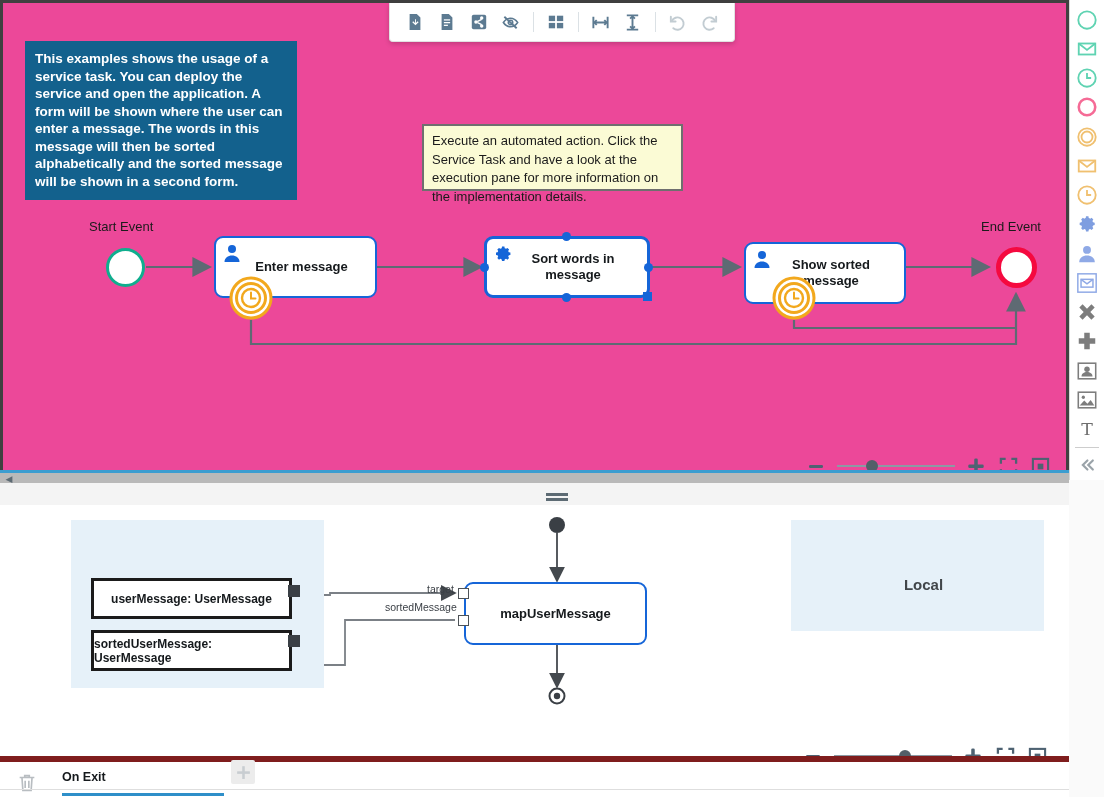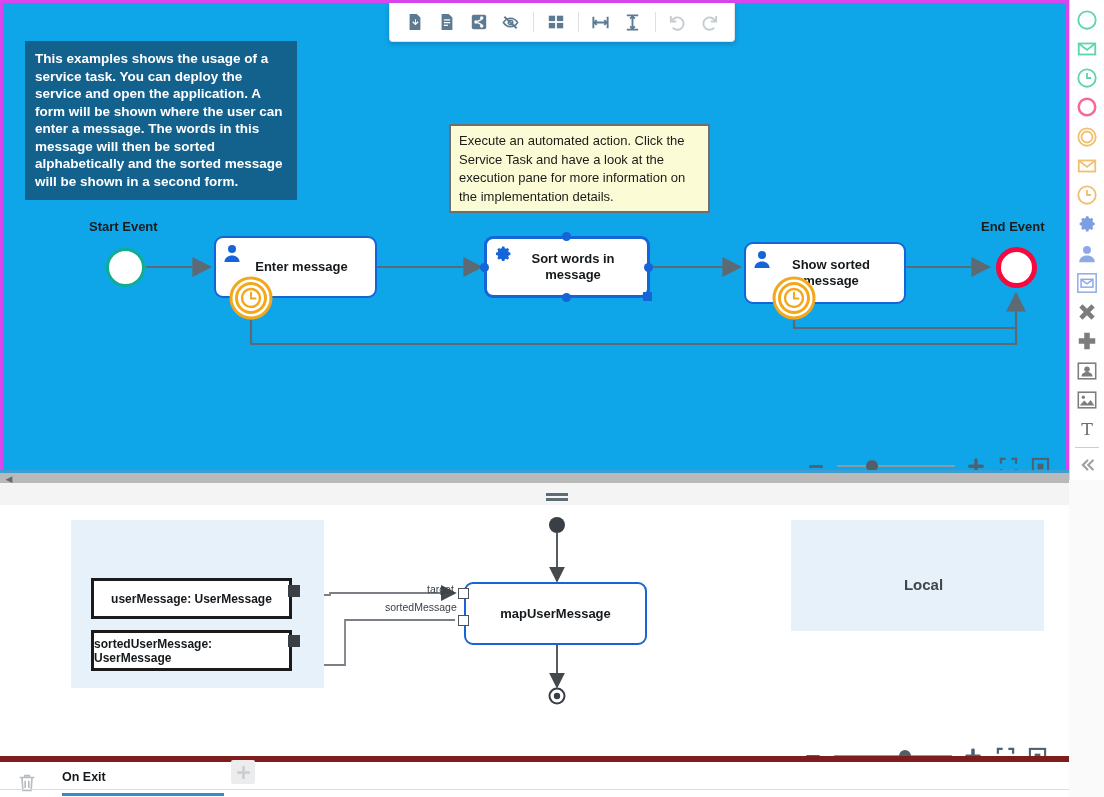--- a/index.html
+++ b/index.html
@@ -8,22 +8,22 @@
     width:1104px;height:797px;overflow:hidden;
     background:#ffffff;
     font-family:"Liberation Sans", sans-serif;
     -webkit-font-smoothing:antialiased;
   }
   #root{position:relative;width:1104px;height:797px;}
 
   
   .top-pane{
     position:absolute;left:0;top:0;width:1069px;height:473px;
-    background:#0ea5e9;
-    border:3px solid #d946ef;
+    background:#ec4899;
+    border:3px solid #404040;
     box-sizing:border-box;
   }
   .canvas-top{position:absolute;inset:0;overflow:hidden;}
 
   
   .toolbar{
     position:absolute;left:386px;top:0px;width:344px;height:38px;
     background:#ffffff;border:1px solid #e2e2e2;border-top:none;
     border-radius:0 0 4px 4px;
     box-shadow:0 2px 5px rgba(0,0,0,.18);
@@ -44,26 +44,26 @@
     font-size:13.5px;font-weight:bold;line-height:17.5px;
     padding:9px 10px 10px 10px;box-sizing:border-box;
   }
 
   
   .yellow-note{
     position:absolute;background:#fbfbd5;border:2px solid #6f6f6f;
     color:#1b1b1b;font-size:13px;line-height:18.5px;
     padding:6px 8px;box-sizing:border-box;
   }
-  #note-service{left:446px;top:121px;width:261px;height:89px;}
+  #note-service{left:419px;top:121px;width:261px;height:67px;}
   #note-sort{left:442px;top:362px;width:262px;height:77px;}
 
   
   .ev-label{
-    position:absolute;font-size:13px;font-weight:bold;color:#1b1b1b;
+    position:absolute;font-size:13px;font-weight:normal;color:#1b1b1b;
     white-space:nowrap;
   }
 
   
   .task{
     position:absolute;background:#ffffff;border:2px solid #1565d8;
     border-radius:9px;box-sizing:border-box;
     display:flex;align-items:center;justify-content:center;
     font-size:13px;font-weight:bold;color:#15191c;text-align:center;
     line-height:16px;

